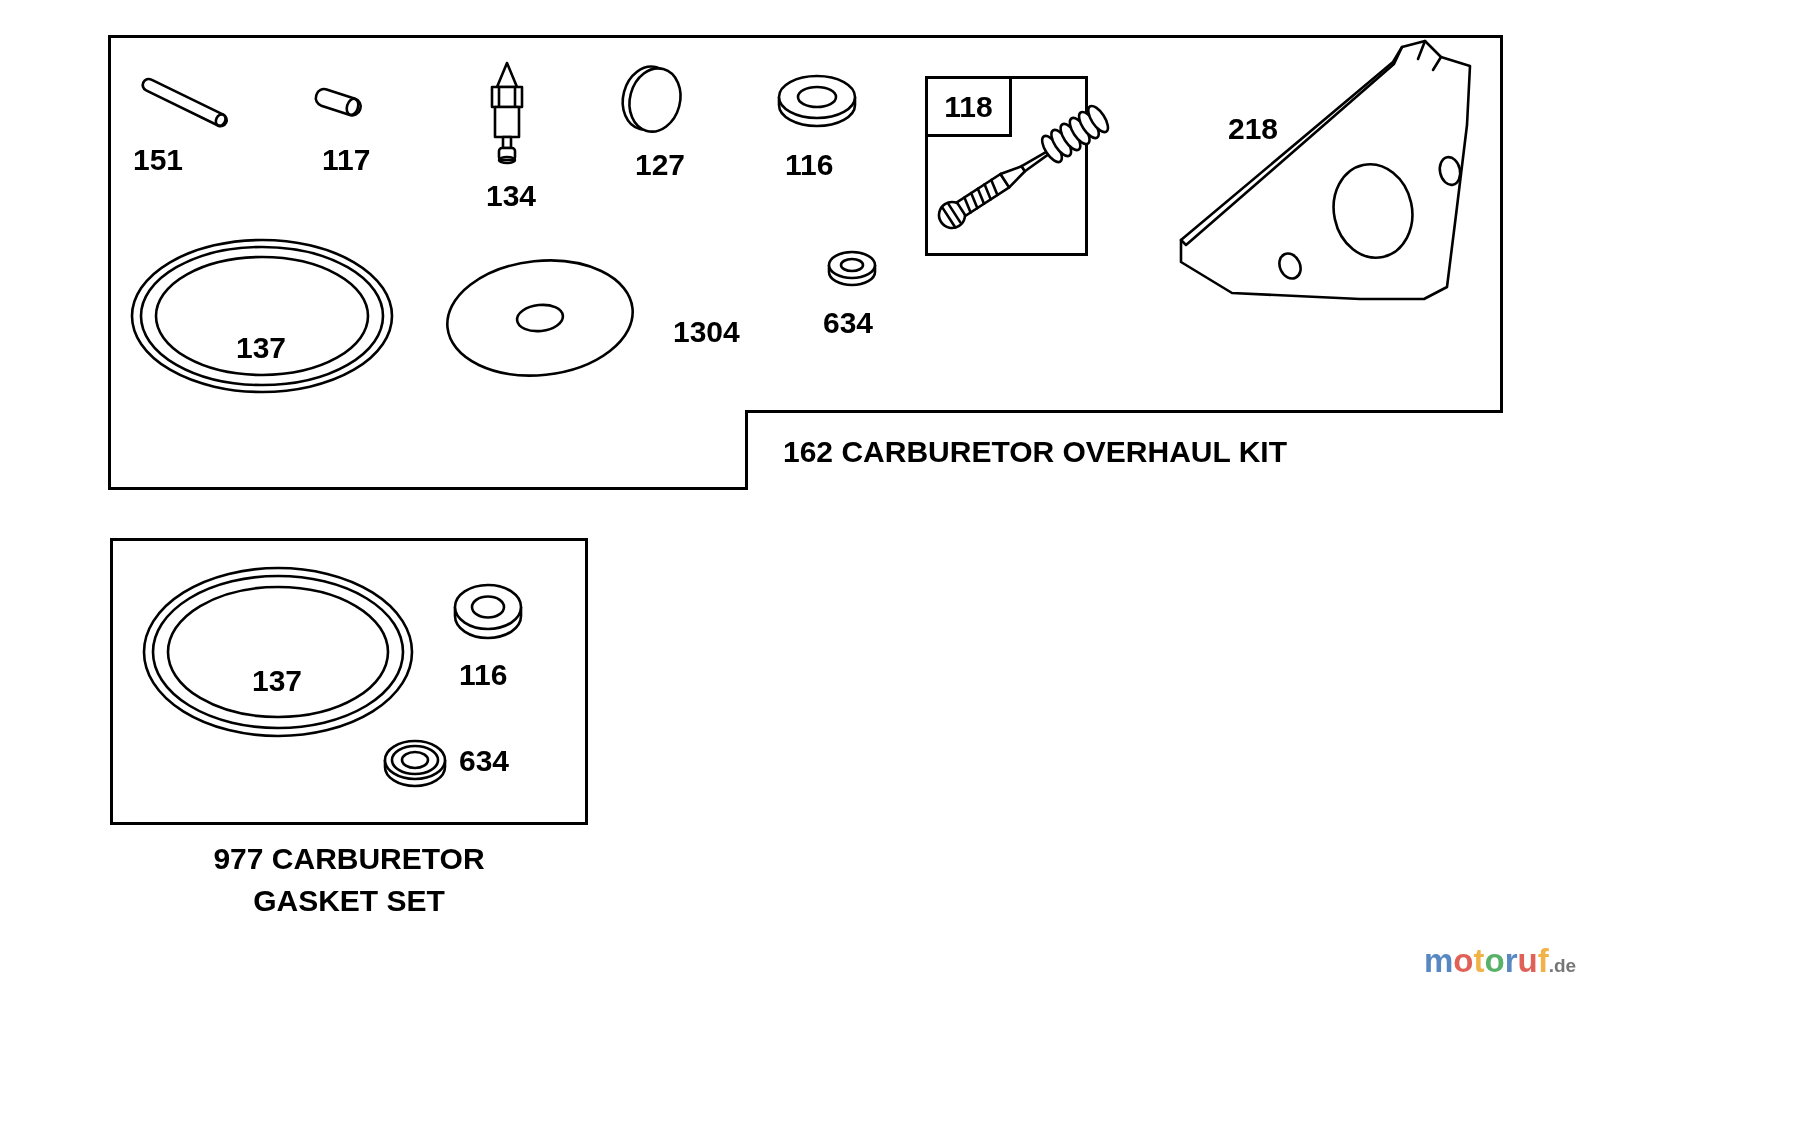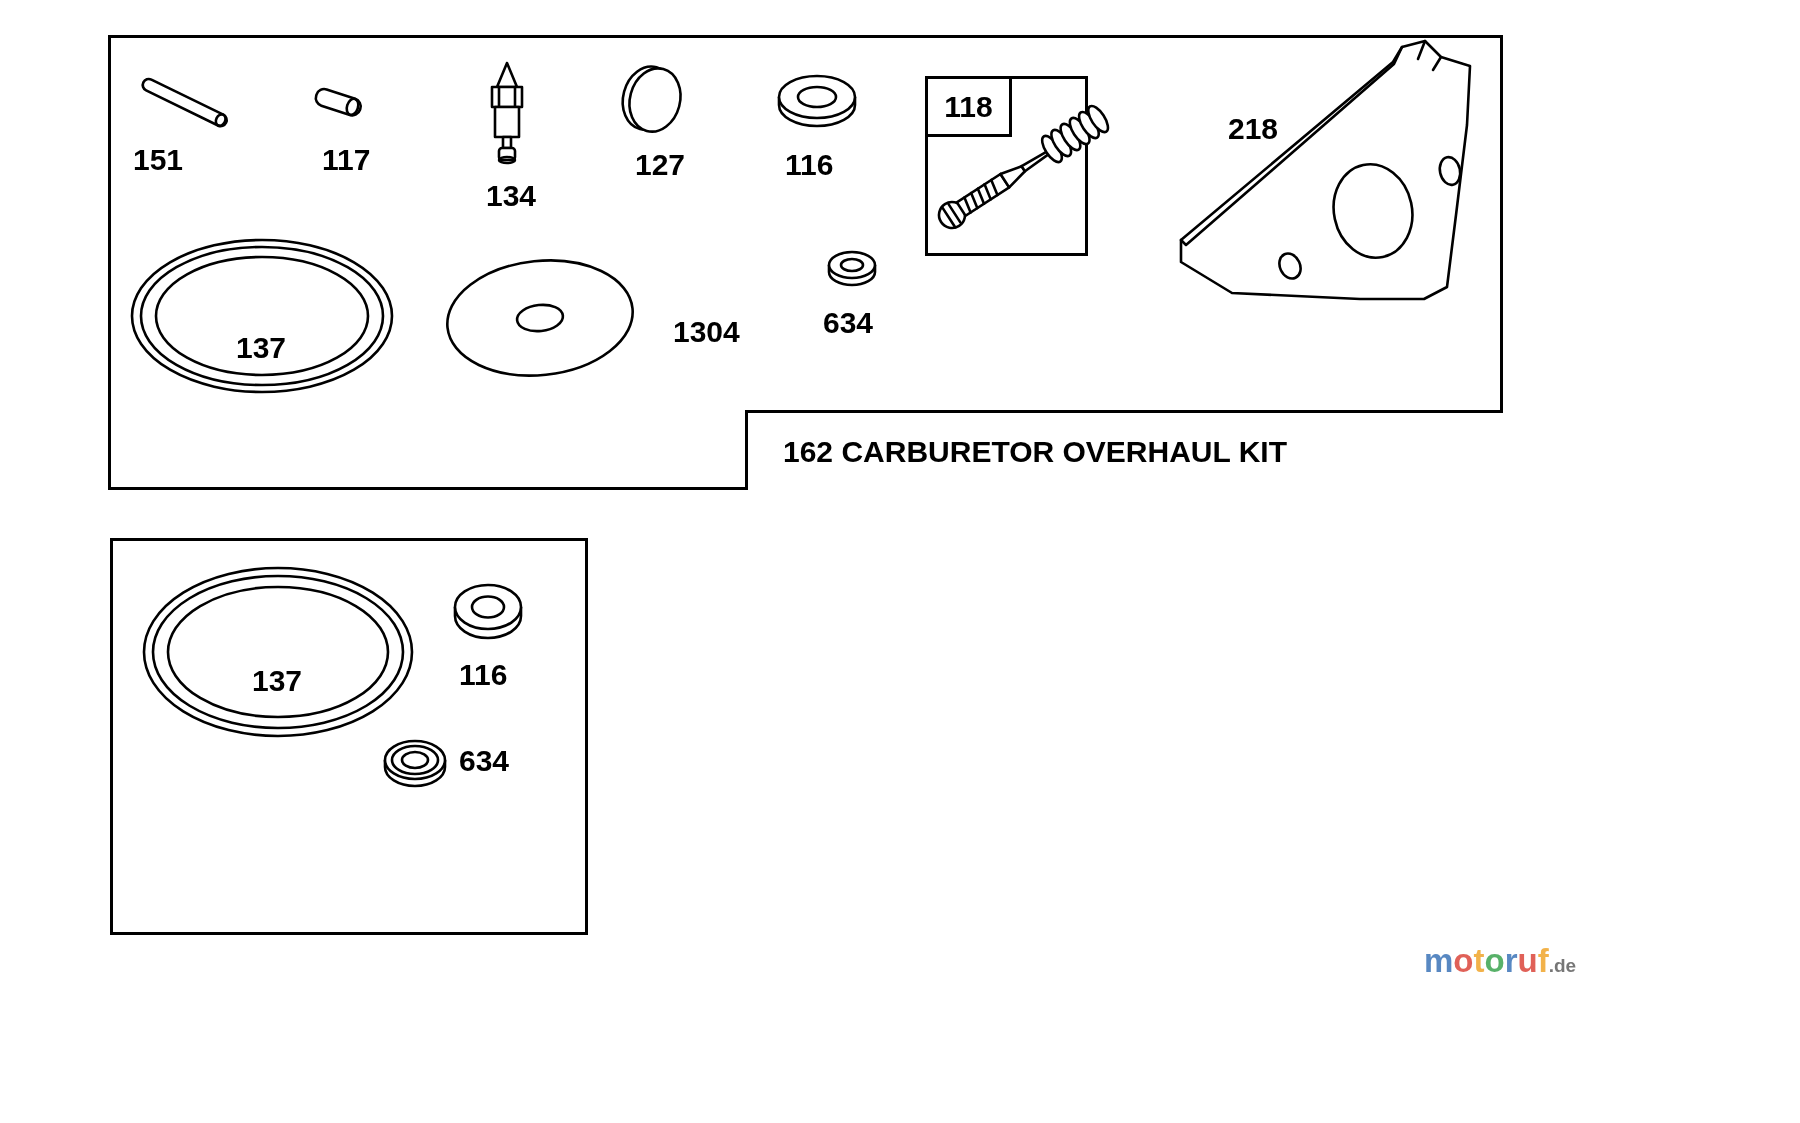--- a/index.html
+++ b/index.html
@@ -167,19 +167,23 @@
   <div class="part-label" style="left:823px; top:306px;">634</div>
 
   <div class="kit-title-box">
     <span class="kit-title">162 CARBURETOR OVERHAUL KIT</span>
   </div>
 
   <div class="part-label" style="left:252px; top:664px;">137</div>
   <div class="part-label" style="left:459px; top:658px;">116</div>
   <div class="part-label" style="left:459px; top:744px;">634</div>
 
+  <div class="gasket-title-box">
+    <span>977 CARBURETOR</span>
+    <span>GASKET SET</span>
+  </div>
 
 
   <div class="watermark">
     <span style="color: rgb(47, 107, 179);">m</span><span style="color: rgb(217, 58, 47);">o</span><span style="color: rgb(240, 160, 30);">t</span><span style="color: rgb(47, 158, 68);">o</span><span style="color: rgb(47, 107, 179);">r</span><span style="color: rgb(217, 58, 47);">u</span><span style="color: rgb(240, 160, 30);">f</span><span class="suffix">.de</span>
   </div>
 
 </div>
 
 </body></html>

